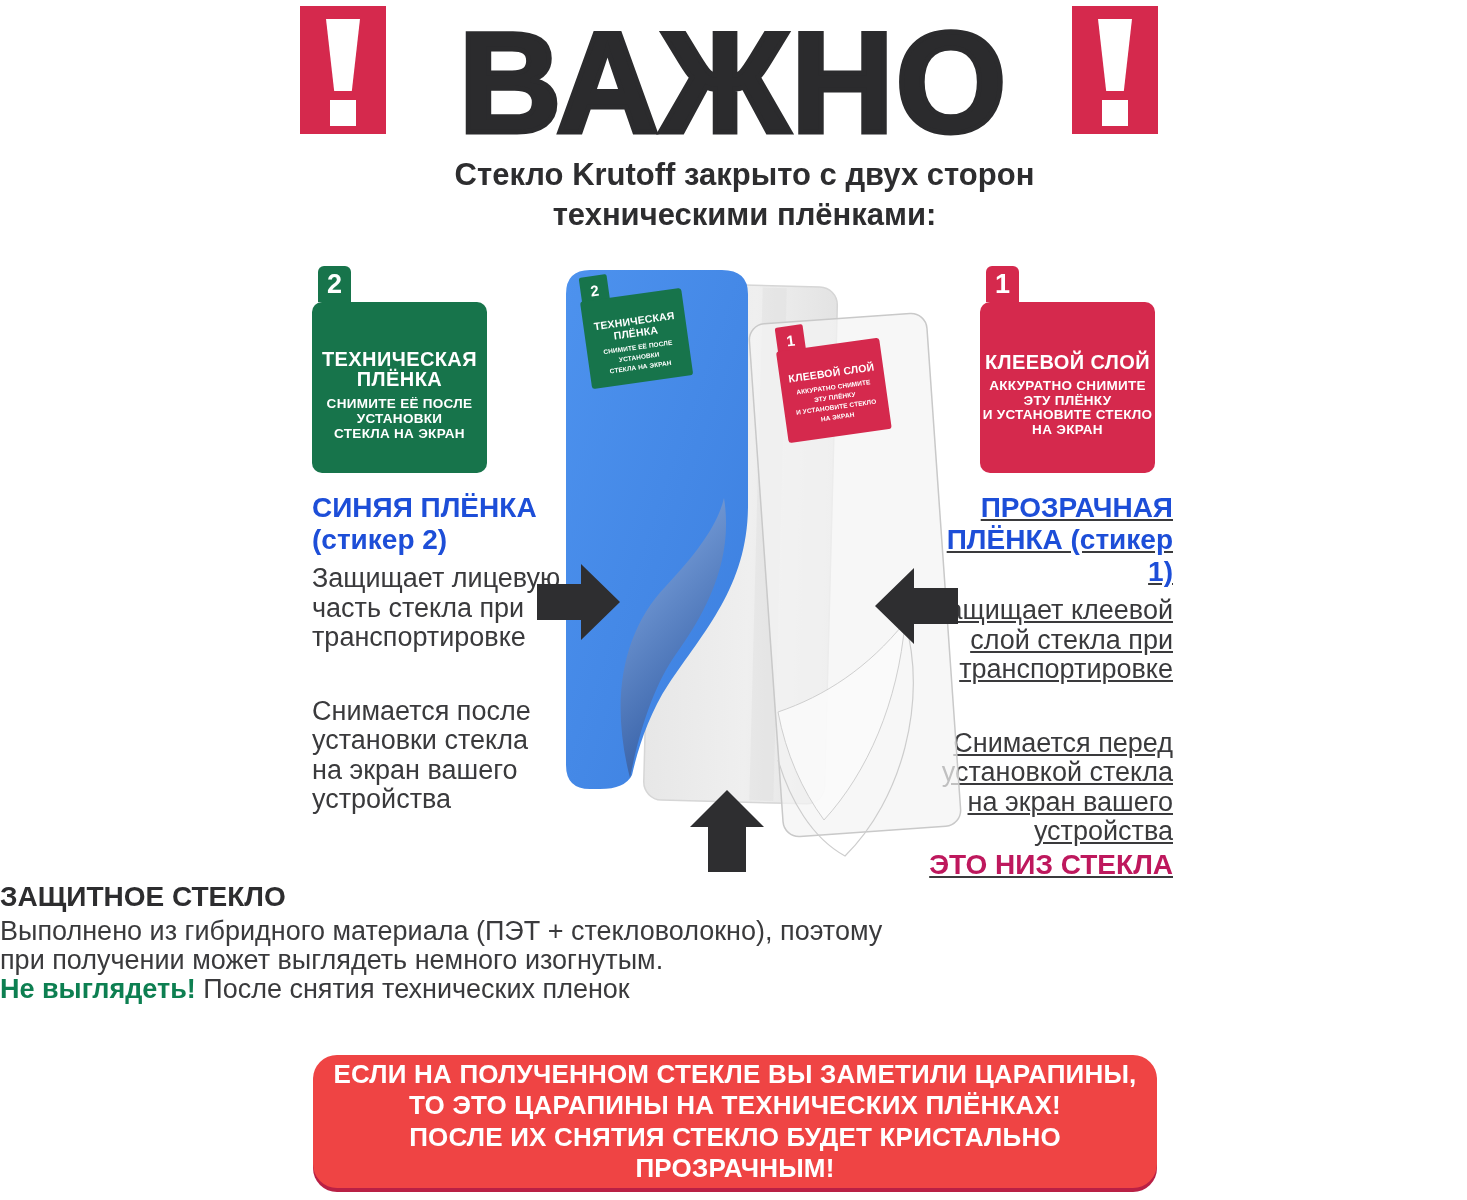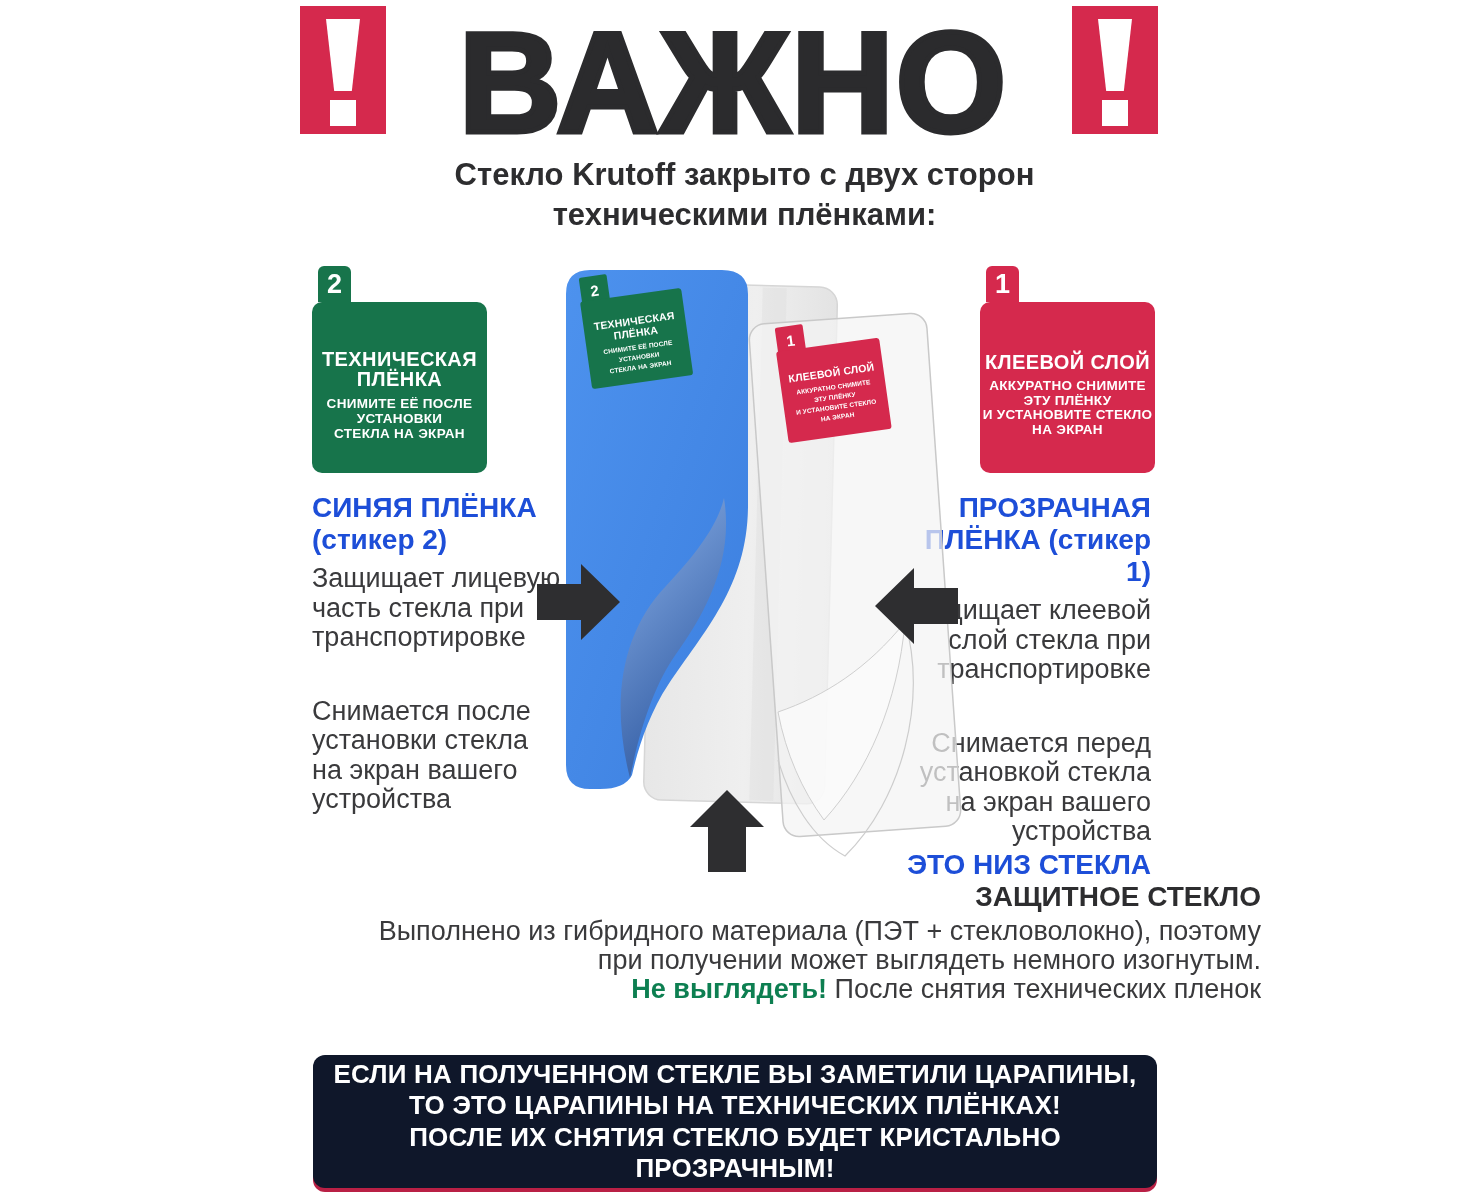--- a/index.html
+++ b/index.html
@@ -32,42 +32,42 @@
     border-radius:6px 6px 0 0;font-size:27px;font-weight:bold;color:#ffffff;
     display:flex;align-items:center;justify-content:center;}
   .card.green .card-tab{background:#17744b;}
   .card.red .card-tab{background:#d5294d;}
   .card-title{font-size:20px;line-height:20px;font-weight:bold;letter-spacing:.4px;white-space:pre-line;padding-top:14px;}
   .card-sub{font-size:13.5px;line-height:15px;font-weight:bold;letter-spacing:.3px;white-space:pre-line;margin-top:7px;}
   .card.red .card-sub{line-height:14.5px;}
   
   .col{position:absolute;top:492px;width:250px;font-size:27px;line-height:29.5px;color:#3a3a3c;}
   .col-left{left:312px;text-align:left;}
-  .col-right{right:316px;text-align:right;}
+  .col-right{right:294px;text-align:right;text-decoration:underline;}
   .col-heading{font-size:28px;line-height:32px;font-weight:bold;color:#1d4ed8;white-space:pre-line;}
   .col-para1{margin-top:8px;white-space:pre-line;}
   .col-para2{margin-top:44px;white-space:pre-line;}
   .col-accent{margin-top:2px;font-size:28px;line-height:31px;font-weight:bold;}
   .accent-green{color:#0d7f51;}
-  .accent-red{color:#1d4ed8;}
+  .accent-red{color:#be185d;}
   
   .illu{position:absolute;left:520px;top:250px;}
   .illu text{font-family:"Liberation Sans",sans-serif;fill:#ffffff;font-weight:bold;}
   .st-num{font-size:15px;}
   .st-title{font-size:10.5px;letter-spacing:.2px;}
   .st-sub{font-size:6.5px;letter-spacing:.1px;}
   
-  .glass-sec{position:absolute;left:0;top:882px;width:1245px;text-align:right;color:#3a3a3c;padding-left:16px;}
+  .glass-sec{position:absolute;left:0;top:882px;width:1245px;text-align:left;color:#3a3a3c;}
   .glass-heading{font-size:28px;line-height:30px;font-weight:bold;color:#2d2d2f;}
   .glass-para{font-size:27px;line-height:29px;margin-top:5px;white-space:pre-line;}
   .glass-line{font-size:27px;line-height:29px;}
   .glass-line .accent-green{font-weight:bold;}
   
   .banner{position:absolute;left:313px;top:1055px;width:844px;height:133px;
-    background:#0f172a;border-radius:12px;box-shadow:0 4px 0 #b92045;
+    background:#ef4444;border-radius:24px;box-shadow:0 4px 0 #b92045;
     display:flex;align-items:center;justify-content:center;text-align:center;}
   .banner-text{font-size:26px;line-height:31.5px;font-weight:bold;color:#ffffff;
     letter-spacing:.2px;white-space:pre-line;}
 </style>
 </head>
 <body>
 
 <div class="canvas">
 
   <div class="excl-box" style="left:300px;">

